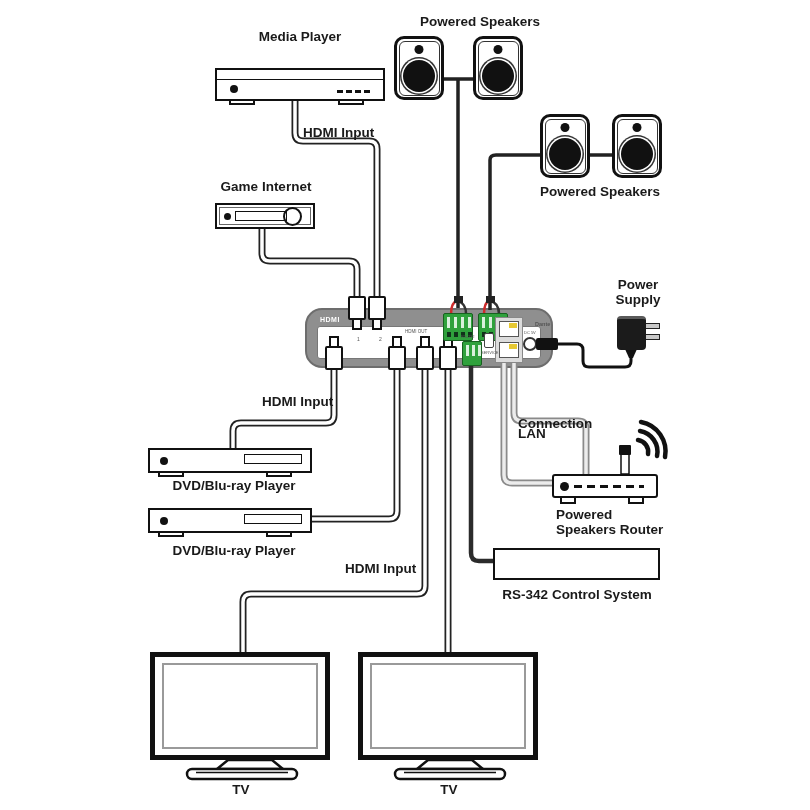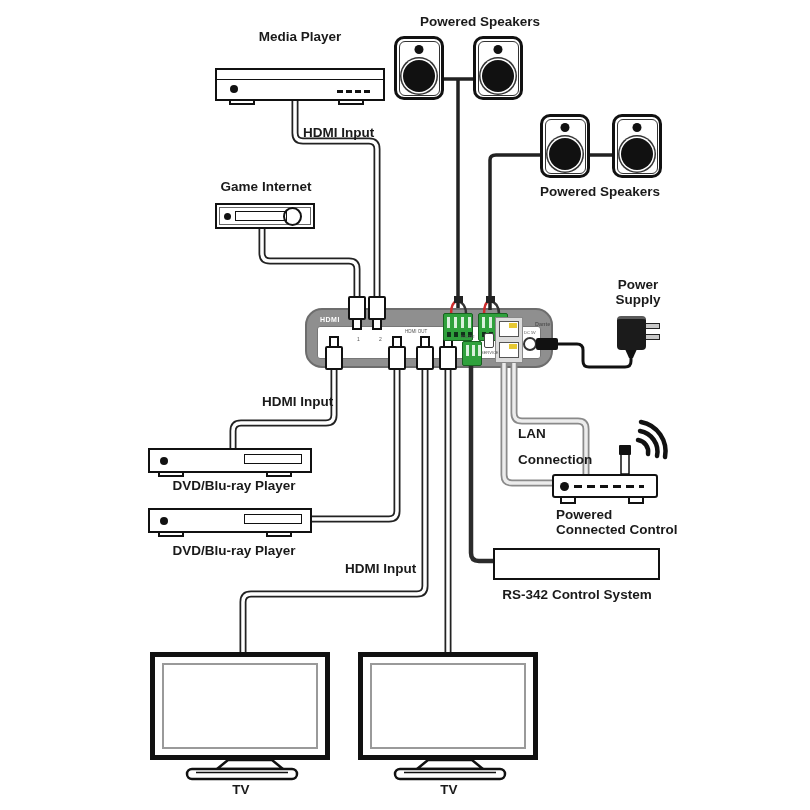--- a/index.html
+++ b/index.html
@@ -234,29 +234,29 @@
   <div class="micro devmicro" style="left:535px;top:321px;font-size:5.5px;font-weight:700;">Dante</div>
   <div class="micro devmicro" style="left:524px;top:330px;font-size:4px;">DC 5V</div>
 
   <div class="lbl ctr" style="left:638px;top:277px;">Power</div>
   <div class="lbl ctr" style="left:638px;top:292px;">Supply</div>
   <div style="position:absolute;left:644px;top:323px;width:16px;height:6px;background:#c9c9c9;border:1.5px solid #222;box-sizing:border-box;z-index:2;"></div>
   <div style="position:absolute;left:644px;top:334px;width:16px;height:6px;background:#c9c9c9;border:1.5px solid #222;box-sizing:border-box;z-index:2;"></div>
   <div style="position:absolute;left:617px;top:316px;width:29px;height:34px;background:#1b1b1b;border-radius:4px;border-top:3px solid #5a5a5a;box-sizing:border-box;z-index:3;"></div>
 
   <div class="lbl" style="left:518px;top:426px;">LAN</div>
-  <div class="lbl" style="left:518px;top:452px;">Connection</div>
+  <div class="lbl" style="left:518px;top:416px;">Connection</div>
   <div style="position:absolute;left:560px;top:496px;width:16px;height:8px;background:#fff;border:2px solid #111;box-sizing:border-box;z-index:2;"></div>
   <div style="position:absolute;left:628px;top:496px;width:16px;height:8px;background:#fff;border:2px solid #111;box-sizing:border-box;z-index:2;"></div>
   <div class="box" style="left:552px;top:474px;width:106px;height:24px;border-width:2.5px;border-radius:3px;">
     <div style="position:absolute;left:6px;top:6px;width:9px;height:9px;background:#111;border-radius:50%;"></div>
     <div style="position:absolute;left:20px;top:9px;width:70px;height:3px;background:repeating-linear-gradient(90deg,#111 0 8px,transparent 8px 13px);"></div>
   </div>
   <div class="lbl" style="left:556px;top:507px;">Powered</div>
-  <div class="lbl" style="left:556px;top:522px;">Connected Control</div>
+  <div class="lbl" style="left:556px;top:522px;">Speakers Router</div>
 
   <div class="box" style="left:493px;top:548px;width:167px;height:32px;border-width:2.5px;"></div>
   <div class="lbl ctr" style="left:577px;top:587px;">RS-342 Control System</div>
 
   <div class="lbl" style="left:345px;top:561px;">HDMI Input</div>
 
   <div class="box" style="left:150px;top:652px;width:180px;height:108px;border-width:5px;">
     <div style="position:absolute;left:7px;top:6px;right:7px;bottom:6px;border:2px solid #9a9a9a;"></div>
   </div>
   <div class="lbl ctr" style="left:241px;top:782px;">TV</div>

